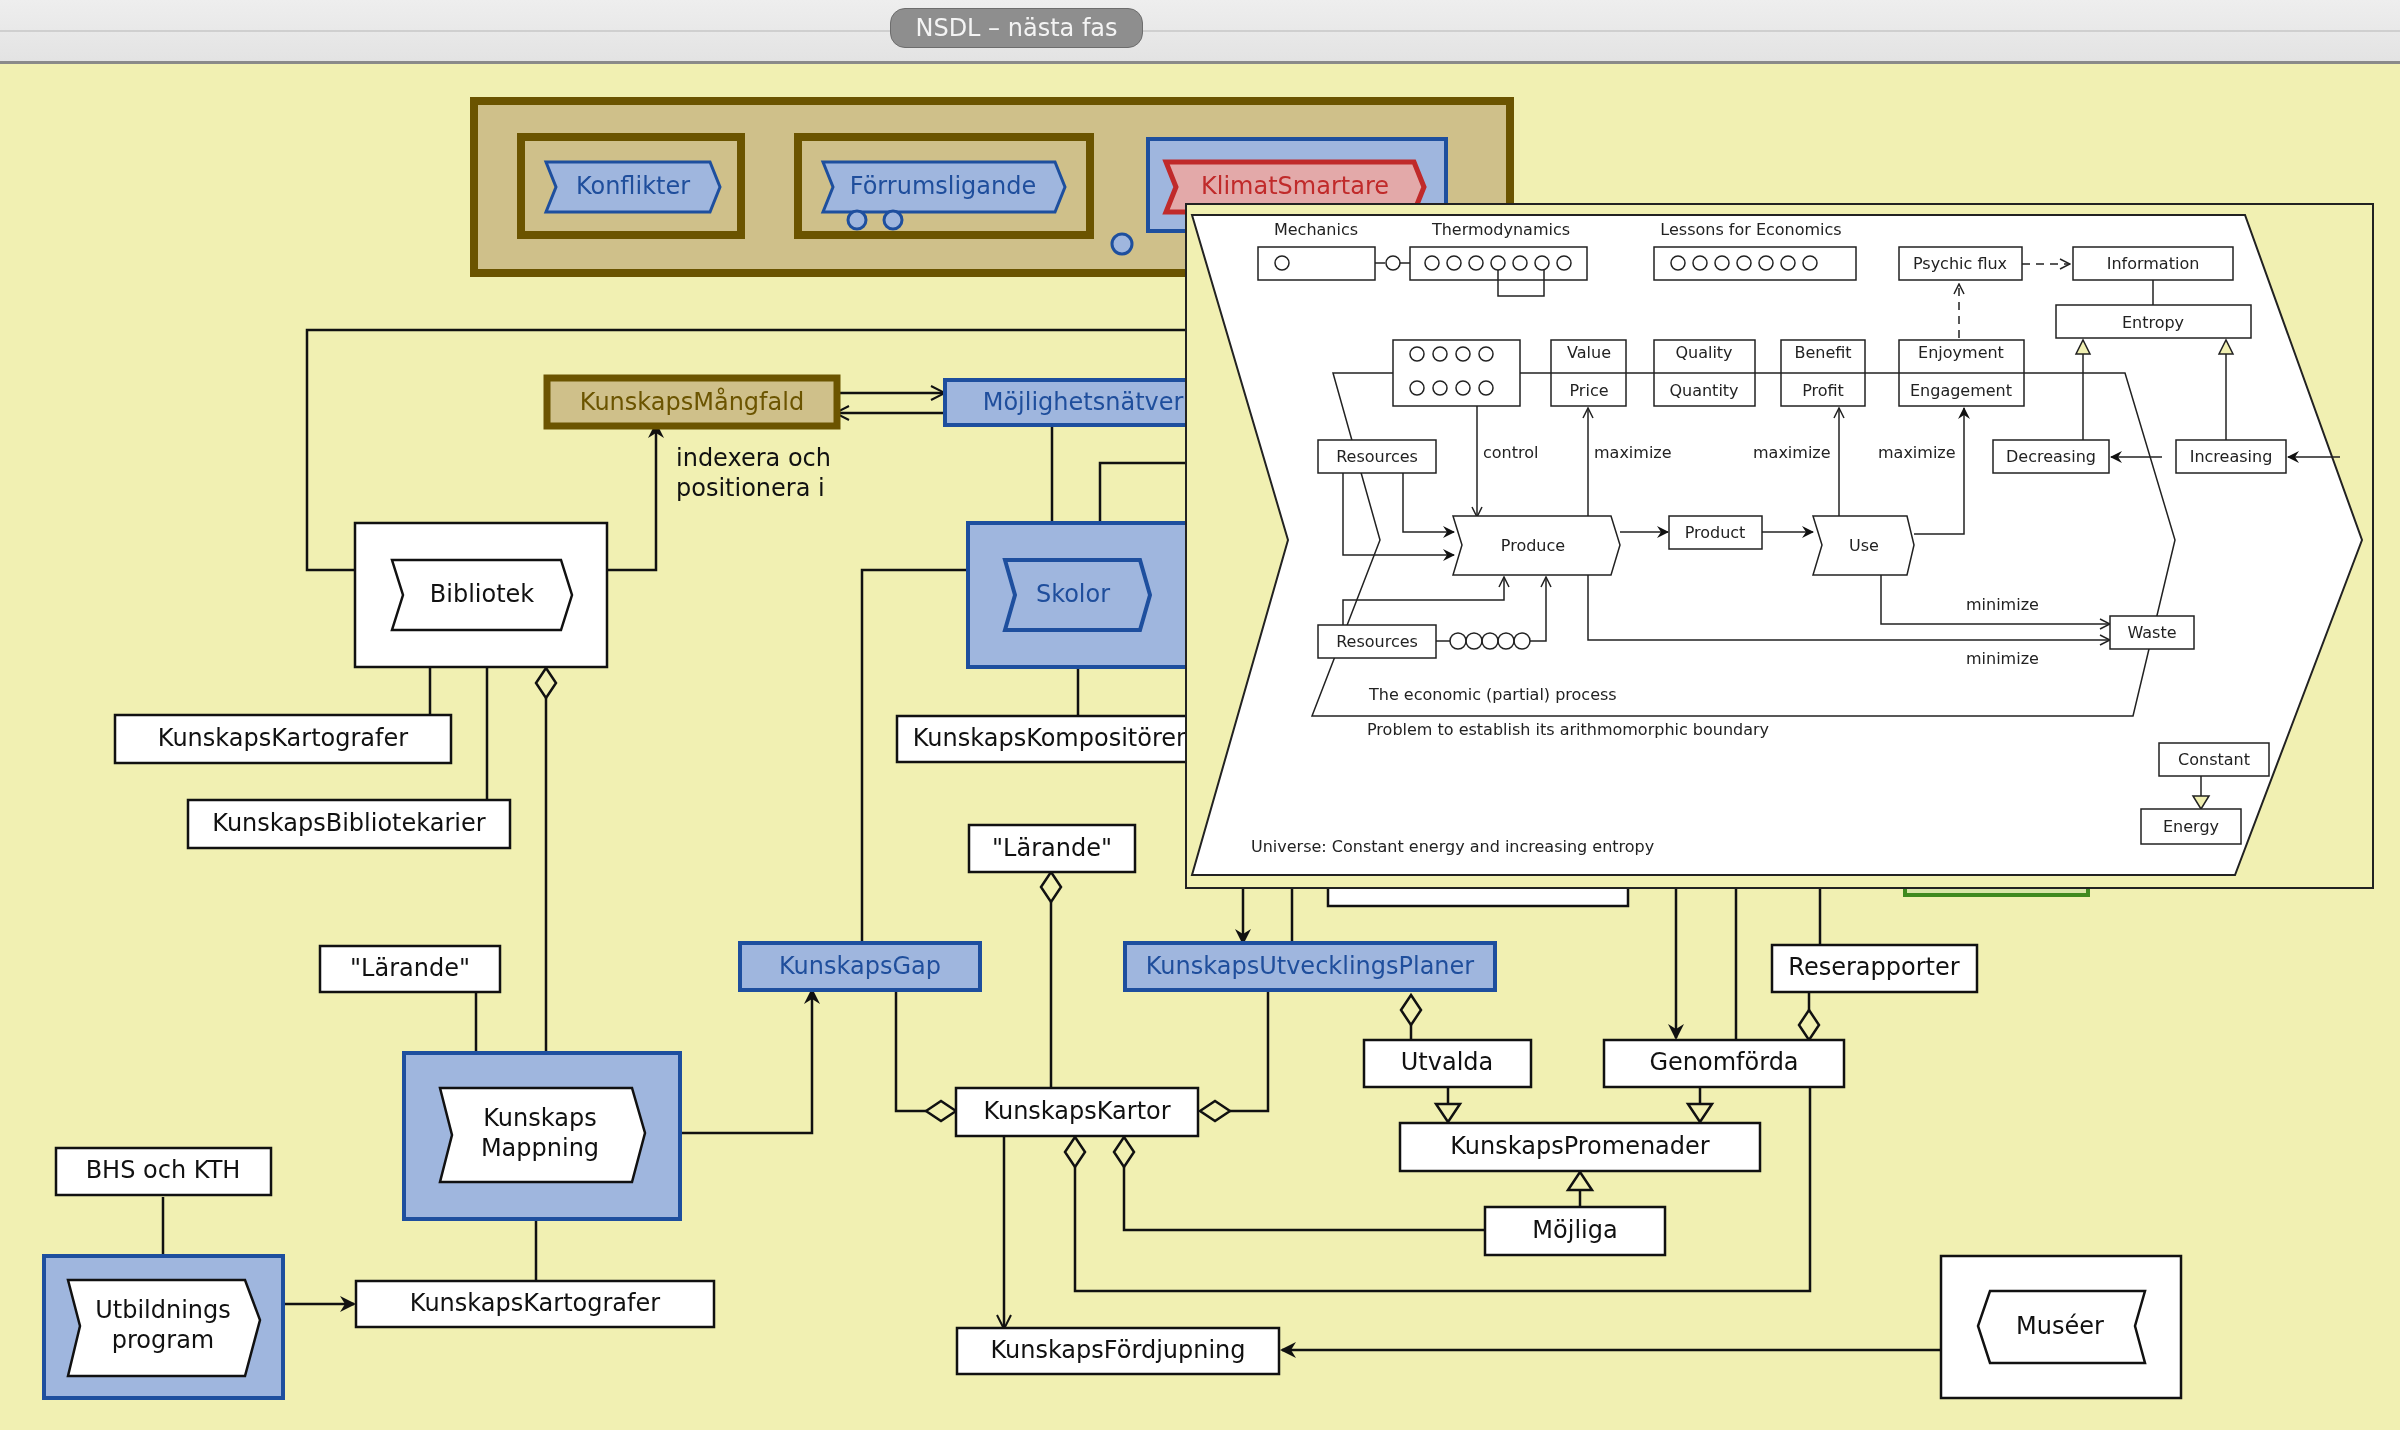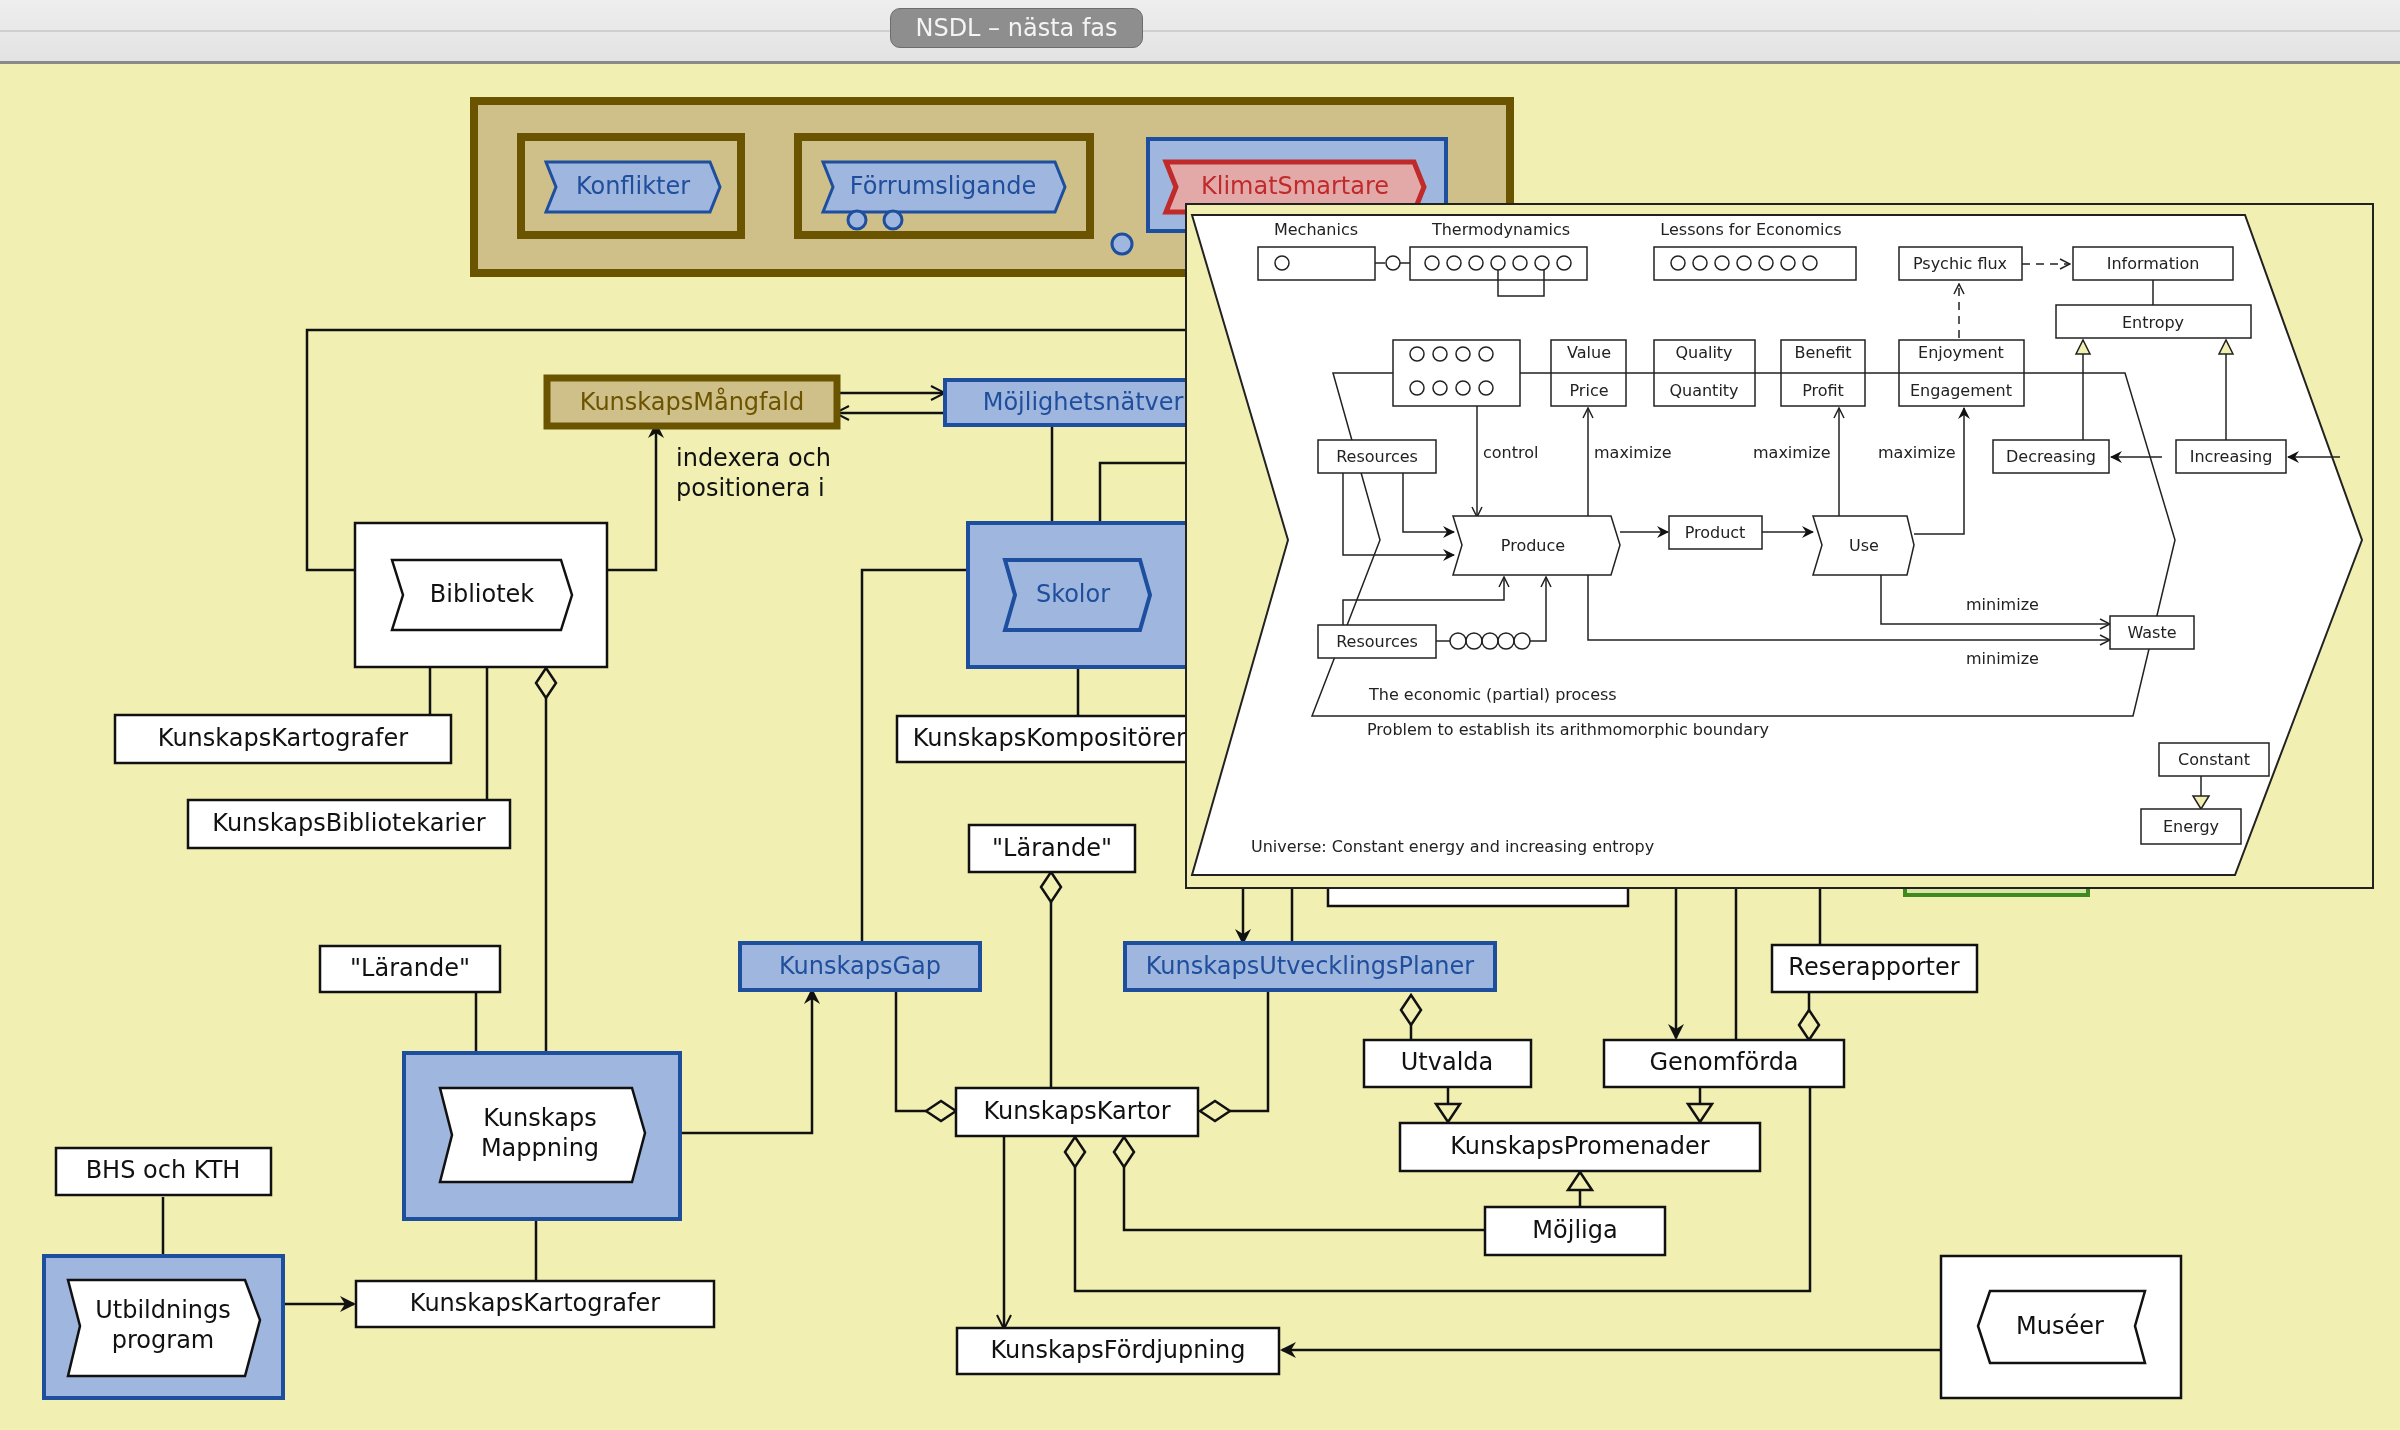--- a/index.html
+++ b/index.html
@@ -1,19 +1,19 @@
 <!DOCTYPE html>
 <html><head>
 <meta charset="utf-8">
 <style>
   html, body { margin:0; padding:0; }
   body { width:2400px; height:1430px; overflow:hidden; background:#f1f0b2; font-family:"DejaVu Sans", sans-serif; }
   .titlebar { position:absolute; left:0; top:0; width:2400px; height:64px; background:linear-gradient(#eeeeee,#e3e3e3); border-bottom:3px solid #8a8a8a; box-sizing:border-box; }
   .titlebar .sep { position:absolute; left:0; right:0; top:30px; height:2px; background:#cfcfcf; }
-  .title-pill { position:absolute; left:890px; top:8px; width:251px; height:38px; background:#8e8e8e; border:1px solid #6d6d6d; border-radius:10px; color:#f4f4f4; font-size:24px; line-height:38px; text-align:center; font-family:"DejaVu Sans", sans-serif; }
+  .title-pill { position:absolute; left:890px; top:8px; width:251px; height:38px; background:#8e8e8e; border:1px solid #6d6d6d; border-radius:15px; color:#f4f4f4; font-size:24px; line-height:38px; text-align:center; font-family:"DejaVu Sans", sans-serif; }
   #canvas { position:absolute; left:0; top:0; }
   svg text { font-family:"DejaVu Sans", sans-serif; }
   .lbl { font-size:24px; fill:#111; dominant-baseline:middle; text-anchor:middle; }
   .lbl-blue { font-size:24px; fill:#1f4e9c; dominant-baseline:middle; text-anchor:middle; }
   .lbl-gold { font-size:24px; fill:#6b5400; dominant-baseline:middle; text-anchor:middle; }
   .lbl-red { font-size:24px; fill:#c02a2a; dominant-baseline:middle; text-anchor:middle; }
   .note { font-size:24px; fill:#111; }
   .sm { font-size:16px; fill:#222; dominant-baseline:middle; text-anchor:middle; }
   .sml { font-size:16px; fill:#222; }
   .ln { stroke:#111; stroke-width:2.5; fill:none; }

